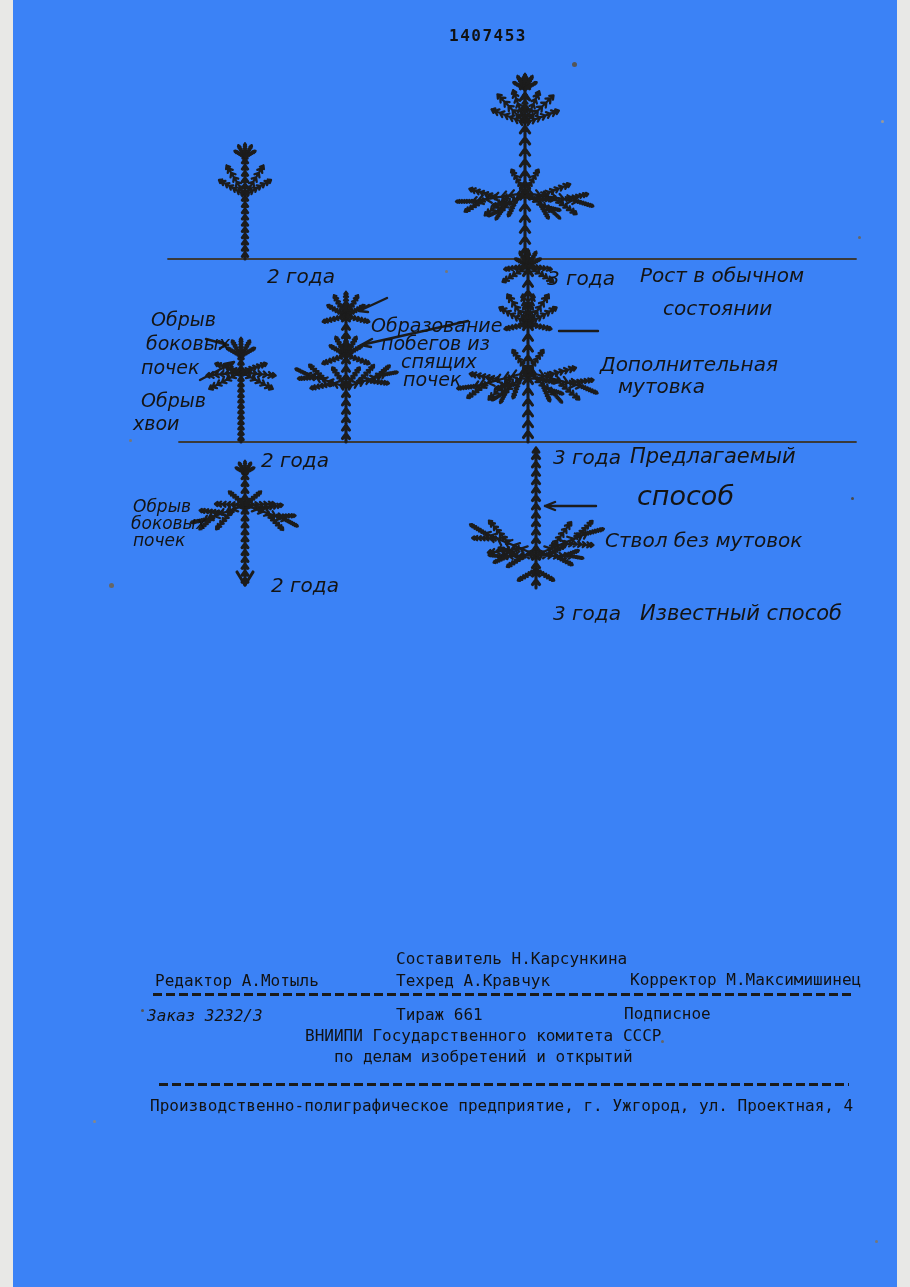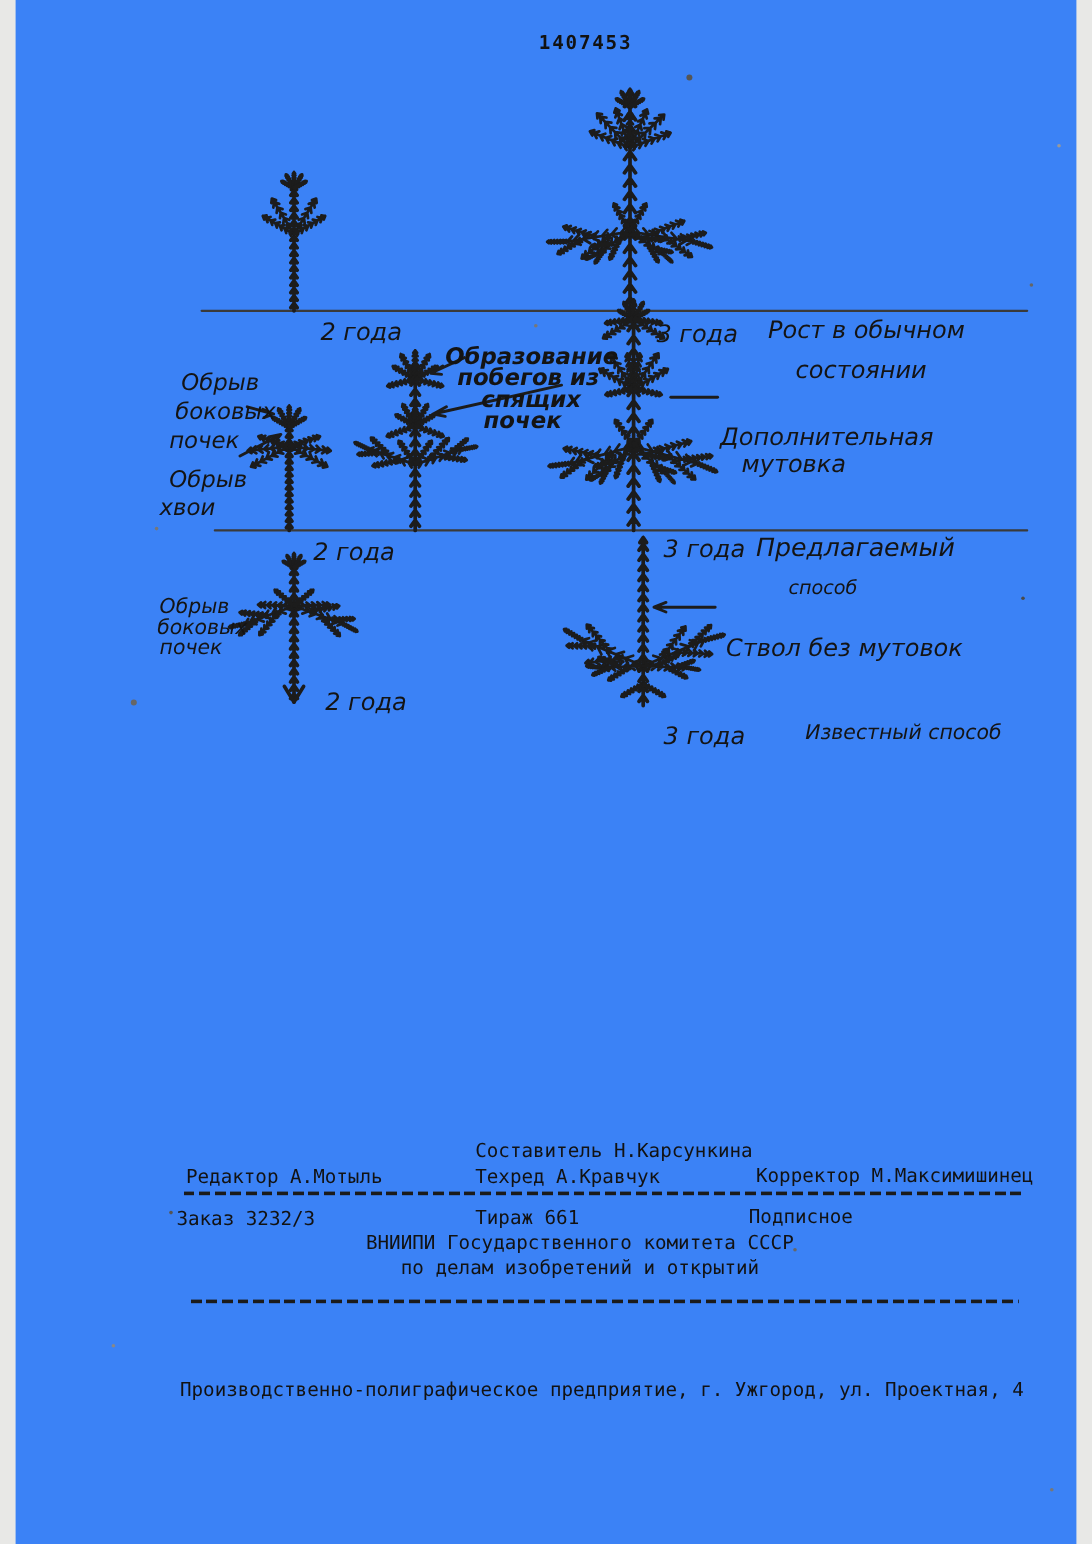--- a/index.html
+++ b/index.html
@@ -219,52 +219,52 @@
 
   <div class="hw" style="left:128px; top:275px; font-size:19px; line-height:24px;">
     <div style="margin-left:10px;">Обрыв</div>
     <div style="margin-left:5px;">боковых</div>
     <div style="margin-left:0;">почек</div>
   </div>
   <div class="hw" style="left:120px; top:357px; font-size:19px; line-height:23px;">
     <div style="margin-left:8px;">Обрыв</div>
     <div>хвои</div>
   </div>
-  <div class="hw" style="left:358px; top:256px; font-size:19px; line-height:18px;font-weight:bold;">
+  <div class="hw" style="left:358px; top:284px; font-size:19px; line-height:18px;">
     <div>Образование</div>
     <div style="margin-left:10px;">побегов из</div>
     <div style="margin-left:30px;">спящих</div>
     <div style="margin-left:32px;">почек</div>
   </div>
   <div class="hw" style="left:587px; top:321px; font-size:20px; line-height:22px;">
     <div>Дополнительная</div>
     <div style="margin-left:18px;">мутовка</div>
   </div>
   <div class="hw" style="left:248px; top:416px; font-size:20px;">2 года</div>
   <div class="hw" style="left:540px; top:413px; font-size:20px;">3 года</div>
   <div class="hw" style="left:617px; top:412px; font-size:21px;">Предлагаемый</div>
-  <div class="hw" style="left:644px; top:448px; font-size:16px;">способ</div>
+  <div class="hw" style="left:624px; top:448px; font-size:27px;">способ</div>
 
   <div class="hw" style="left:118px; top:466px; font-size:17px; line-height:17px;">
     <div style="margin-left:2px;">Обрыв</div>
     <div>боковых</div>
     <div style="margin-left:2px;">почек</div>
   </div>
   <div class="hw" style="left:258px; top:541px; font-size:20px;">2 года</div>
   <div class="hw" style="left:592px; top:496px; font-size:20px;">Ствол без мутовок</div>
   <div class="hw" style="left:540px; top:569px; font-size:20px;">3 года</div>
-  <div class="hw" style="left:658px; top:569px; font-size:17px;">Известный способ</div>
+  <div class="hw" style="left:627px; top:569px; font-size:21px;">Известный способ</div>
 
   <div class="tw" style="left:383px; top:949px;">Составитель Н.Карсункина</div>
   <div class="tw" style="left:142px; top:971px;">Редактор А.Мотыль</div>
   <div class="tw" style="left:383px; top:971px;">Техред А.Кравчук</div>
   <div class="tw" style="left:617px; top:970px;">Корректор М.Максимишинец</div>
   <div class="dash" style="left:140px; top:993px; width:702px;"></div>
-  <div class="tw" style="left:134px; top:1006px;">Заказ 3232/3</div>
+  <div class="tw" style="left:134px; top:1006px;font-style:italic;">Заказ 3232/3</div>
   <div class="tw" style="left:383px; top:1005px;">Тираж 661</div>
   <div class="tw" style="left:611px; top:1004px;">Подписное</div>
   <div class="tw" style="left:292px; top:1026px;">ВНИИПИ Государственного комитета СССР</div>
   <div class="tw" style="left:321px; top:1047px;">по делам изобретений и открытий</div>
   <div class="dash" style="left:146px; top:1083px; width:690px;"></div>
-  <div class="tw" style="left:137px; top:1148px;">Производственно-полиграфическое предприятие, г. Ужгород, ул. Проектная, 4</div>
+  <div class="tw" style="left:137px; top:1096px;">Производственно-полиграфическое предприятие, г. Ужгород, ул. Проектная, 4</div>
 
   <div id="speckles"></div>
 </div>
 
 </body></html>

